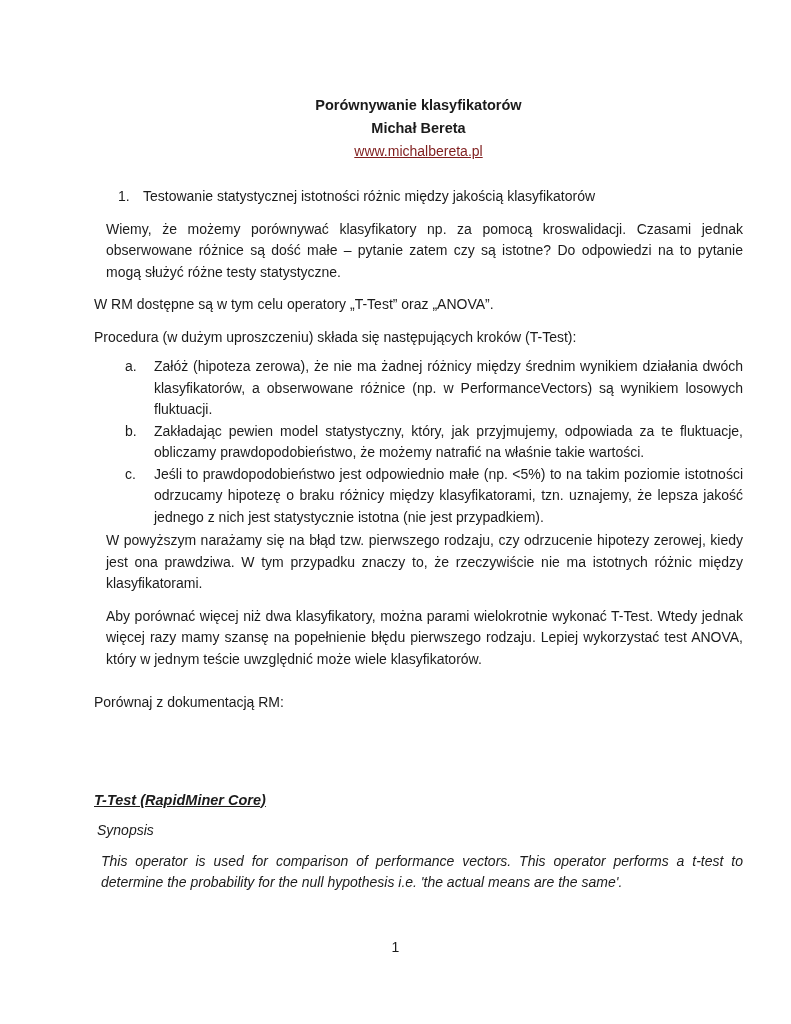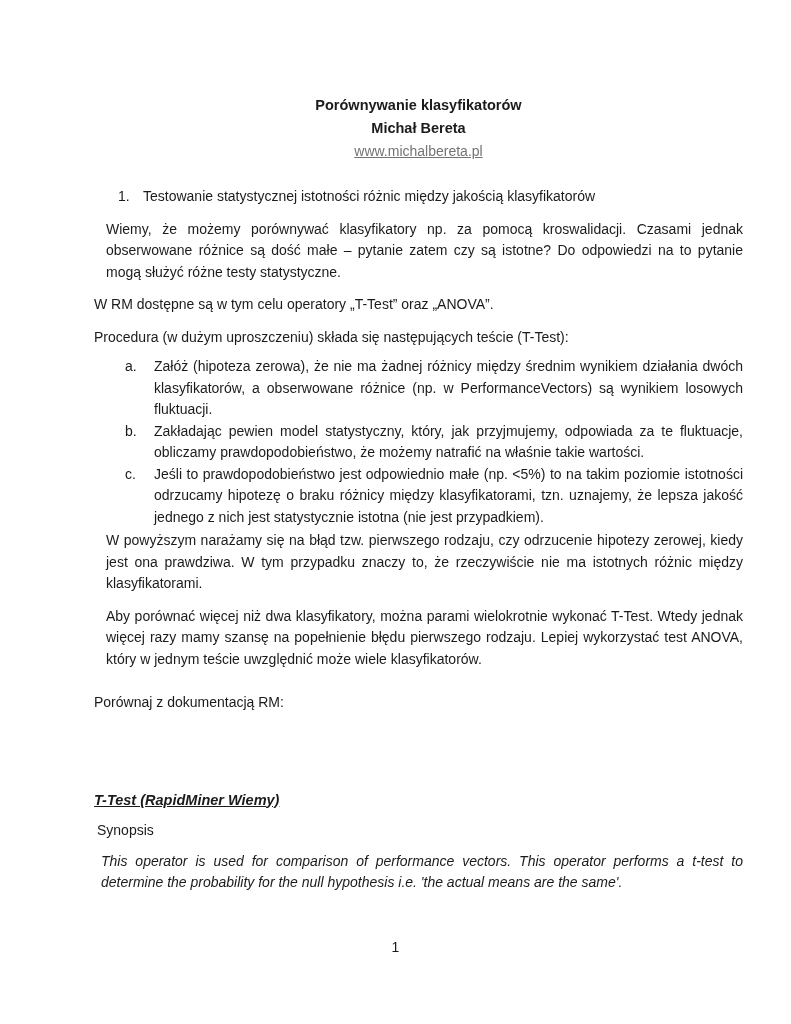--- a/index.html
+++ b/index.html
@@ -20,21 +20,21 @@
   
   .doc-title, .doc-author {
     margin: 0;
     text-align: center;
     font-weight: bold;
     font-size: 14.5px;
     line-height: 23px;
   }
   .link-line { margin: 0; text-align: center; line-height: 23px; }
   a.doc-link {
-    color: #737373;
+    color: #7f1d1d;
     text-decoration: underline;
     cursor: pointer;
   }
   
   .num-item {
     position: relative;
     margin-top: 23px;
     padding-left: 49px;
   }
   .num-item .marker { position: absolute; left: 24px; top: 0; }
@@ -55,20 +55,21 @@
   .section-heading {
     margin: 76px 0 0 0;
     font-weight: bold;
     font-style: italic;
     text-decoration: underline;
     font-size: 14.5px;
   }
   .synopsis-label {
     margin: 9px 0 0 0;
     padding-left: 3px;
+    font-style: italic;
   }
   .synopsis-para {
     margin: 9px 0 0 7px;
     font-style: italic;
     text-align: justify;
   }
   .page-number {
     position: absolute;
     left: 0;
     right: 0;
@@ -93,21 +94,21 @@
 
   <div class="num-item">
     <span class="marker">1.</span>
     <span>Testowanie statystycznej istotności różnic między jakością klasyfikatorów</span>
   </div>
 
   <p class="para just">Wiemy, że możemy porównywać klasyfikatory np. za pomocą kroswalidacji. Czasami jednak obserwowane różnice są dość małe – pytanie zatem czy są istotne? Do odpowiedzi na to pytanie mogą służyć różne testy statystyczne.</p>
 
   <p class="para">W RM dostępne są w tym celu operatory „T-Test” oraz „ANOVA”.</p>
 
-  <p class="para">Procedura (w dużym uproszczeniu) składa się następujących teście (T-Test):</p>
+  <p class="para">Procedura (w dużym uproszczeniu) składa się następujących kroków (T-Test):</p>
 
   <div class="alpha-list">
     <div class="alpha-item">
       <span class="marker">a.</span>
       <span>Załóż (hipoteza zerowa), że nie ma żadnej różnicy między średnim wynikiem działania dwóch klasyfikatorów, a obserwowane różnice (np. w PerformanceVectors) są wynikiem losowych fluktuacji.</span>
     </div>
     <div class="alpha-item">
       <span class="marker">b.</span>
       <span>Zakładając pewien model statystyczny, który, jak przyjmujemy, odpowiada za te fluktuacje, obliczamy prawdopodobieństwo, że możemy natrafić na właśnie takie wartości.</span>
     </div>
@@ -116,21 +117,21 @@
       <span>Jeśli to prawdopodobieństwo jest odpowiednio małe (np. &lt;5%) to na takim poziomie istotności odrzucamy hipotezę o braku różnicy między klasyfikatorami, tzn. uznajemy, że lepsza jakość jednego z nich jest statystycznie istotna (nie jest przypadkiem).</span>
     </div>
   </div>
 
   <p class="para just tight-top">W powyższym narażamy się na błąd tzw. pierwszego rodzaju, czy odrzucenie hipotezy zerowej, kiedy jest ona prawdziwa. W tym przypadku znaczy to, że rzeczywiście nie ma istotnych różnic między klasyfikatorami.</p>
 
   <p class="para just">Aby porównać więcej niż dwa klasyfikatory, można parami wielokrotnie wykonać T-Test. Wtedy jednak więcej razy mamy szansę na popełnienie błędu pierwszego rodzaju. Lepiej wykorzystać test ANOVA, który w jednym teście uwzględnić może wiele klasyfikatorów.</p>
 
   <p class="para p-compare">Porównaj z dokumentacją RM:</p>
 
-  <p class="section-heading">T-Test (RapidMiner Wiemy)</p>
+  <p class="section-heading">T-Test (RapidMiner Core)</p>
 
   <p class="synopsis-label">Synopsis</p>
 
   <p class="synopsis-para">This operator is used for comparison of performance vectors. This operator performs a t-test to determine the probability for the null hypothesis i.e. 'the actual means are the same'.</p>
 
   <div class="page-number">1</div>
 
 </div>
 
 </body></html>

